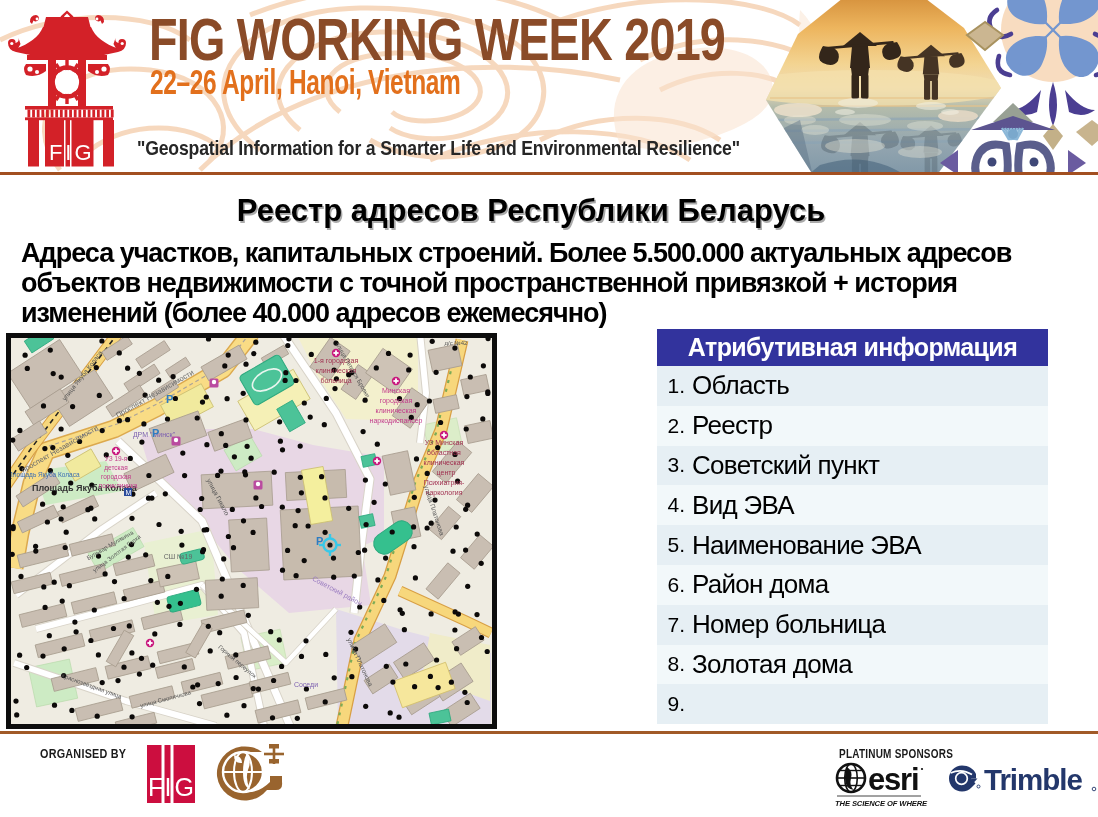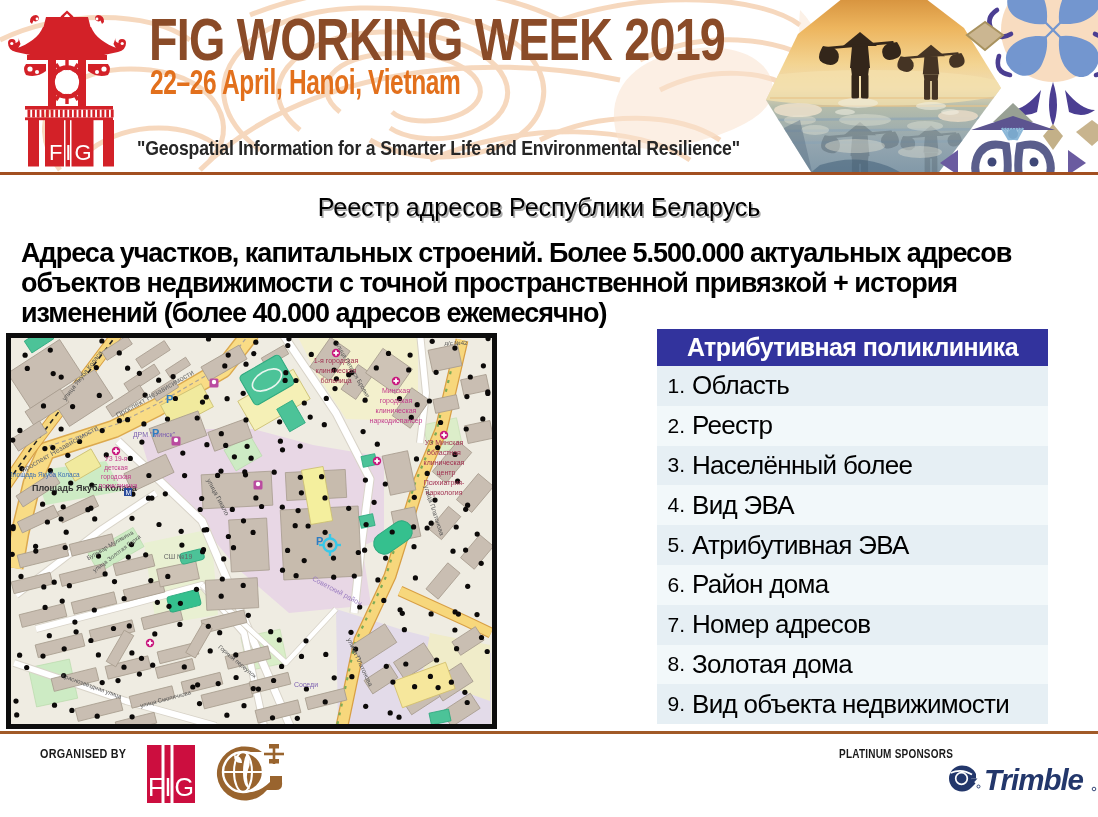--- a/index.html
+++ b/index.html
@@ -2,21 +2,21 @@
 <html><head>
 <meta charset="utf-8">
 <style>
 * { margin:0; padding:0; box-sizing:border-box; }
 html,body { width:1098px; height:817px; background:#fff; font-family:"Liberation Sans", sans-serif; overflow:hidden; }
 #page { position:relative; width:1098px; height:817px; }
 .abs { position:absolute; }
 #hdr-title { left:149px; top:6px; font-size:58.5px; font-weight:bold; color:#8a4b28; transform:scaleX(0.80); transform-origin:left top; letter-spacing:-1px; white-space:nowrap; }
 #hdr-sub { left:150px; top:62px; font-size:35px; font-weight:bold; color:#e2701c; transform:scaleX(0.70); transform-origin:left top; letter-spacing:-0.5px; white-space:nowrap; }
 #hdr-quote { left:137px; top:136px; font-size:20.5px; font-weight:bold; color:#262626; transform:scaleX(0.86); transform-origin:left top; letter-spacing:-0.2px; white-space:nowrap; }
-#slide-title { left:0; top:193px; width:1062px; text-align:center; font-size:25px; font-weight:normal; color:#000; text-shadow:1.6px 1.6px 0.5px rgba(100,100,100,0.55);margin-left:8px; }
+#slide-title { left:0; top:193px; width:1062px; text-align:center; font-size:31px; font-weight:bold; color:#000; text-shadow:1.6px 1.6px 0.5px rgba(100,100,100,0.55); }
 #body-text { left:21px; top:238px; font-size:27px; font-weight:bold; color:#000; line-height:30px; letter-spacing:-1px; white-space:nowrap; }
 #tbl { left:657px; top:329px; width:391px; }
 #tbl-head { height:37px; background:#32339d; color:#fff; font-size:25px; font-weight:bold; text-align:center; line-height:37px; letter-spacing:-0.6px; }
 .trow { height:39.8px; font-size:26px; color:#000; display:flex; align-items:center; }
 .tnum { font-size:21px; width:24px; text-align:right; margin-left:4px; }
 .ttxt { margin-left:7px; letter-spacing:-0.7px; }
 #org-label { left:40px; top:746px; font-size:13.5px; font-weight:bold; color:#1a1a1a; letter-spacing:0.3px; transform:scaleX(0.8); transform-origin:left top; }
 #plat-label { left:839px; top:746px; font-size:13.5px; font-weight:bold; color:#1a1a1a; letter-spacing:0.3px; transform:scaleX(0.74); transform-origin:left top; }
 </style>
 </head>
@@ -816,65 +816,64 @@
           <line x1="324" y1="219" x2="324" y2="223"></line>
         </g>
         <circle cx="324" cy="212" r="2.6" fill="#111"></circle>
 
 <rect x="2.5" y="2.5" width="486" height="391" fill="none" stroke="#0d0d0d" stroke-width="5"></rect>
 </svg>
 </div>
 
 <div class="abs" id="tbl">
 
-<div id="tbl-head">Атрибутивная поликлиника</div>
+<div id="tbl-head">Атрибутивная информация</div>
 
 <div class="trow" style="background:#e6eff4">
         <span class="tnum">1.</span>
         <span class="ttxt">Область</span>
       </div>
 
 <div class="trow" style="background:#f2f8fa">
         <span class="tnum">2.</span>
         <span class="ttxt">Реестр</span>
       </div>
 
 <div class="trow" style="background:#e6eff4">
         <span class="tnum">3.</span>
-        <span class="ttxt">Населённый более</span>
+        <span class="ttxt">Советский пункт</span>
       </div>
 
 <div class="trow" style="background:#f2f8fa">
         <span class="tnum">4.</span>
         <span class="ttxt">Вид ЭВА</span>
       </div>
 
 <div class="trow" style="background:#e6eff4">
         <span class="tnum">5.</span>
-        <span class="ttxt">Атрибутивная ЭВА</span>
+        <span class="ttxt">Наименование ЭВА</span>
       </div>
 
 <div class="trow" style="background:#f2f8fa">
         <span class="tnum">6.</span>
         <span class="ttxt">Район дома</span>
       </div>
 
 <div class="trow" style="background:#e6eff4">
         <span class="tnum">7.</span>
-        <span class="ttxt">Номер адресов</span>
+        <span class="ttxt">Номер больница</span>
       </div>
 
 <div class="trow" style="background:#f2f8fa">
         <span class="tnum">8.</span>
         <span class="ttxt">Золотая дома</span>
       </div>
 
 <div class="trow" style="background:#e6eff4">
         <span class="tnum">9.</span>
-        <span class="ttxt">Вид объекта недвижимости</span>
       </div>
 </div>
 
 <div class="abs" style="left:0;top:731px;width:1098px;height:3px;background:#a15a28;"></div>
 
 <div class="abs" id="org-label">ORGANISED BY</div>
 
 <div class="abs" style="left:147px;top:745px;">
 <svg width="48" height="58" viewBox="0 0 48 58" xmlns="http://www.w3.org/2000/svg">
 <rect x="0" y="0" width="14.5" height="58" fill="#cc0e3f"></rect>
@@ -902,22 +901,38 @@
 <line x1="54" y1="10" x2="74" y2="10"></line>
 <line x1="64" y1="1" x2="64" y2="20"></line>
 </g>
 <rect x="59" y="0" width="10" height="4.5" fill="#99642e"></rect>
 <rect x="59" y="15" width="10" height="4.5" fill="#99642e"></rect>
 </svg>
 </div>
 
 <div class="abs" id="plat-label">PLATINUM SPONSORS</div>
 
-
-<div class="abs" style="left:948px;top:763px;font-style:italic;">
+<div class="abs" style="left:835px;top:762px;">
+<svg width="100" height="48" viewBox="0 0 100 48" xmlns="http://www.w3.org/2000/svg">
+<g>
+<circle cx="16" cy="16" r="14" fill="none" stroke="#111" stroke-width="2.6"></circle>
+<ellipse cx="16" cy="16" rx="6.3" ry="14" fill="none" stroke="#111" stroke-width="1.6"></ellipse>
+<line x1="2" y1="16" x2="30" y2="16" stroke="#111" stroke-width="1.6"></line>
+<line x1="4" y1="8.5" x2="28" y2="8.5" stroke="#111" stroke-width="1.4"></line>
+<line x1="4" y1="23.5" x2="28" y2="23.5" stroke="#111" stroke-width="1.4"></line>
+<path d="M 12 5 q 6 4 4 11 q -2 8 3 12 q -9 -1 -9 -12 q 0 -8 2 -11 Z" fill="#111"></path>
+</g>
+<text x="33" y="27.5" font-size="31" font-weight="bold" fill="#111" letter-spacing="-1.2">esri</text>
+<circle cx="87" cy="7" r="1.1" fill="#111"></circle>
+<line x1="2" y1="34" x2="86" y2="34" stroke="#444" stroke-width="1"></line>
+<text x="0" y="43.5" font-size="7.6" font-weight="bold" font-style="italic" fill="#111" letter-spacing="-0.1">THE SCIENCE OF WHERE</text>
+</svg>
+</div>
+
+<div class="abs" style="left:948px;top:763px;">
 <svg width="150" height="38" viewBox="0 0 150 38" xmlns="http://www.w3.org/2000/svg">
 <path d="M 14 2.5 A 13 13 0 1 0 14 28.5 C 18 28.5 21 27 23.5 24.5 L 27.5 20.5 L 23 15.5 L 28 15.5 L 28 11 C 25.5 5.5 20.5 2.5 14 2.5 Z" fill="#23376b"></path>
 <g stroke="#fff" stroke-width="1.7" fill="none">
 <circle cx="13.5" cy="15.5" r="5.8"></circle>
 <path d="M 2.5 10 q 11 -5 21.5 1.5"></path>
 </g>
 <path d="M 23 15.5 l 6.5 0 l -5 5.5 Z" fill="#23376b"></path>
 <circle cx="30.5" cy="23.5" r="1.5" fill="none" stroke="#23376b" stroke-width="0.9"></circle>
 <text x="36" y="27" font-size="29.5" font-weight="bold" fill="#23376b" letter-spacing="-1">Trimble</text>
 <circle cx="146" cy="26" r="1.8" fill="none" stroke="#23376b" stroke-width="0.9"></circle>

